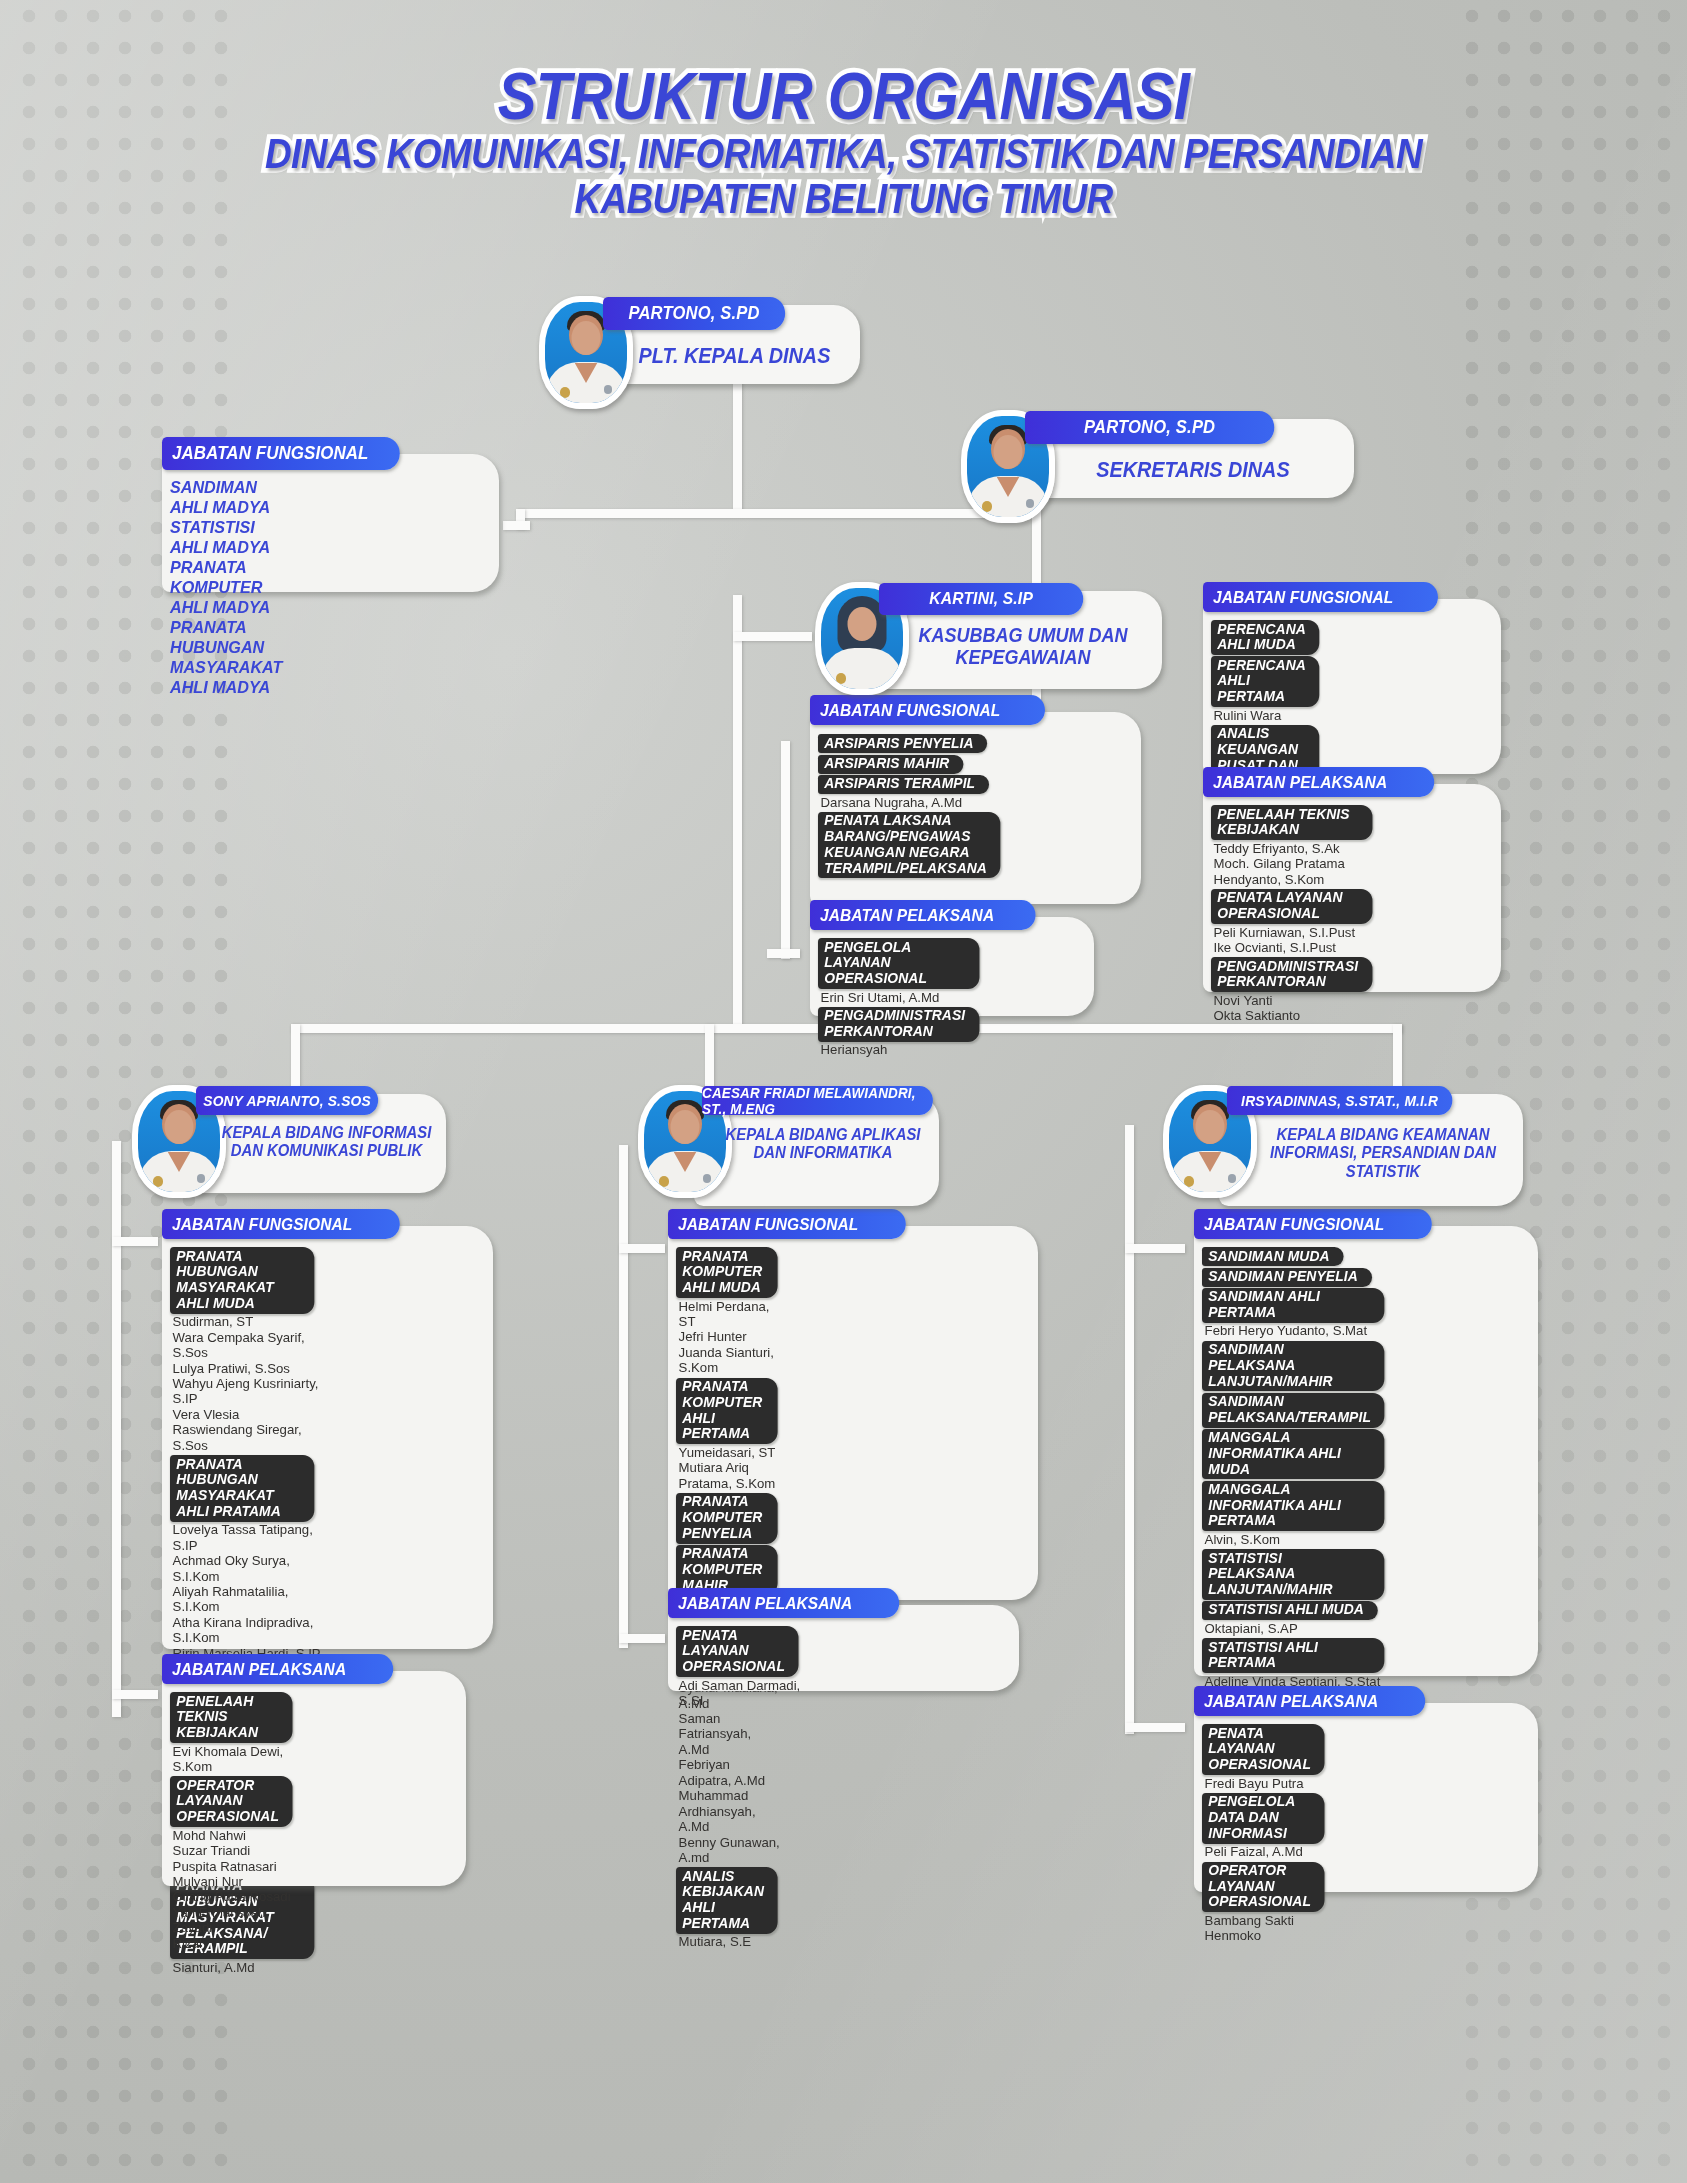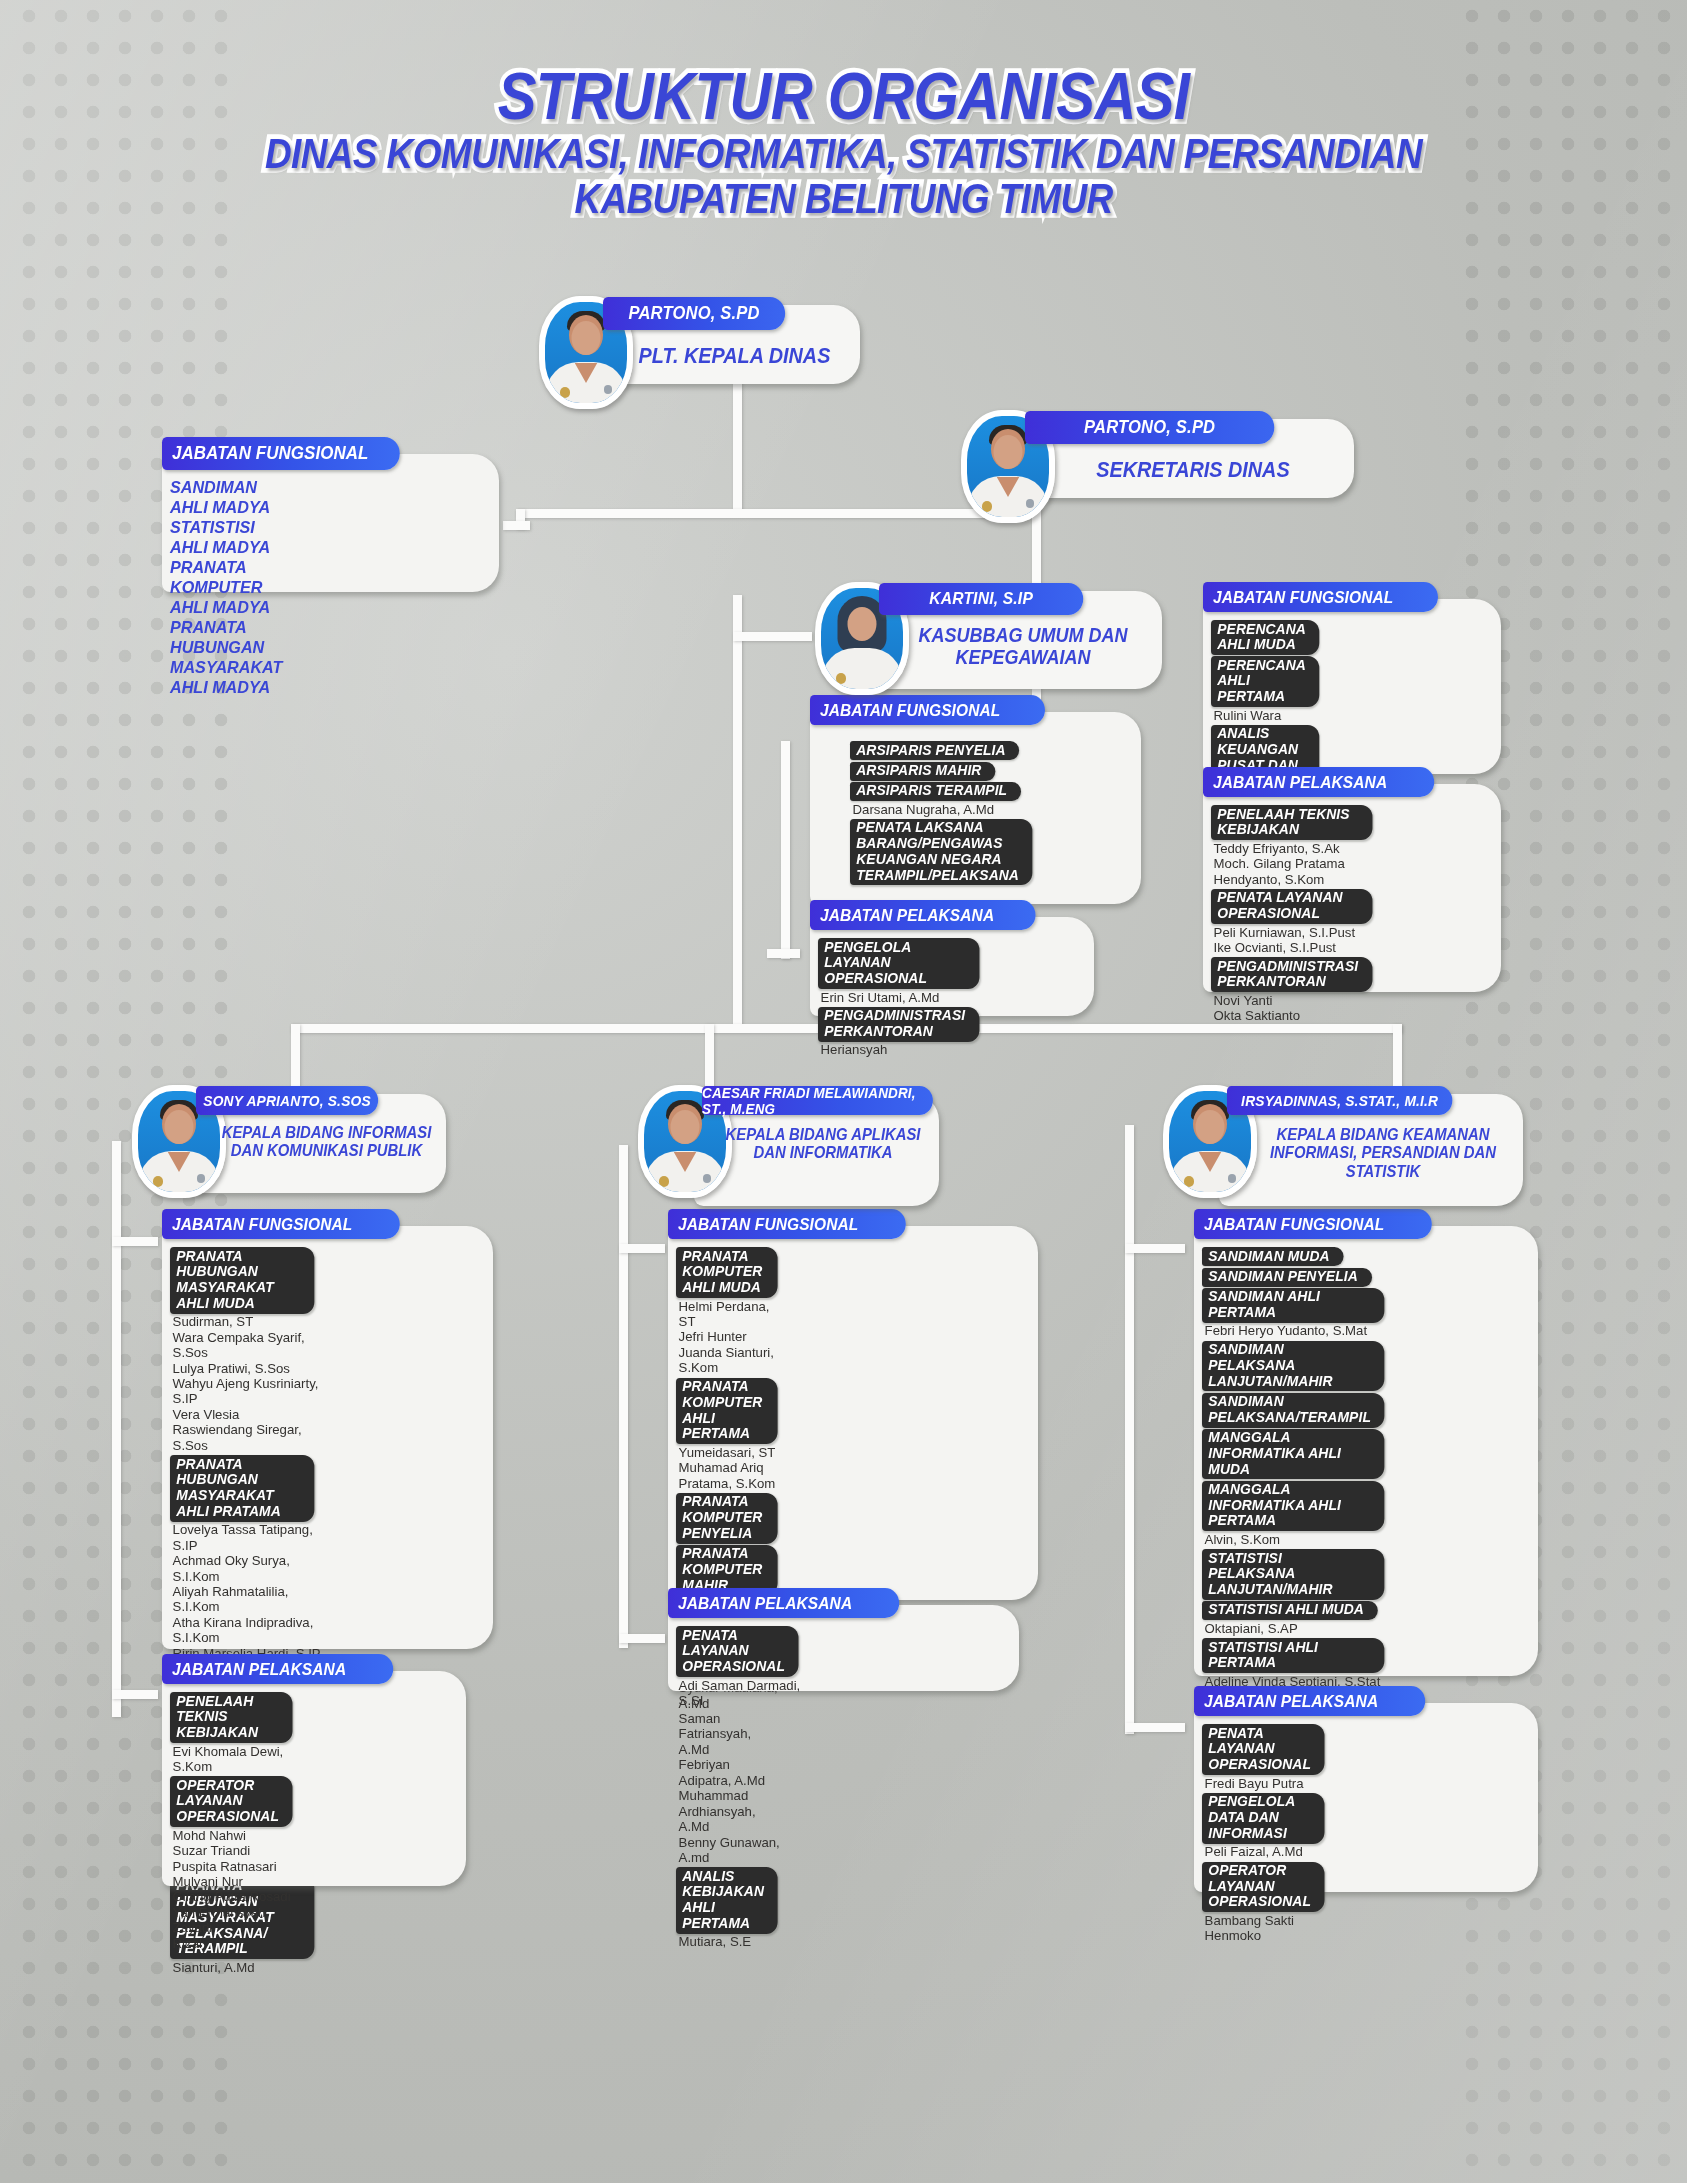--- a/index.html
+++ b/index.html
@@ -258,21 +258,21 @@
   </div>
   <div class="card" style="width:291px;height:98px;"></div>
   <div class="namebar" style="width:222px;height:32px;font-size:17px;">KARTINI, S.IP</div>
   <div class="role" style="left:69px;top:42px;width:278px;font-size:20px;">KASUBBAG UMUM
 DAN KEPEGAWAIAN</div>
 </div>
 
 <div class="panel" style="left:810px;top:695px;">
   <div class="body" style="width:331px;height:192px;"></div>
   <div class="hdr" style="width:222px;height:30px;font-size:16.5px;">JABATAN FUNGSIONAL</div>
-  <div class="content" style="top:45px;margin-left:32px;"><div class="pill" style="font-size: 14.6px;">ARSIPARIS PENYELIA</div><div class="pill" style="font-size: 14.6px;">ARSIPARIS MAHIR</div><div class="pill" style="font-size: 14.6px;">ARSIPARIS TERAMPIL</div><div class="names">Darsana Nugraha, A.Md</div><div class="pill" style="font-size: 14.6px; white-space: pre-line;">PENATA LAKSANA BARANG/PENGAWAS
+  <div class="content" style="top:38px;"><div class="pill" style="font-size: 14.6px;">ARSIPARIS PENYELIA</div><div class="pill" style="font-size: 14.6px;">ARSIPARIS MAHIR</div><div class="pill" style="font-size: 14.6px;">ARSIPARIS TERAMPIL</div><div class="names">Darsana Nugraha, A.Md</div><div class="pill" style="font-size: 14.6px; white-space: pre-line;">PENATA LAKSANA BARANG/PENGAWAS
 KEUANGAN NEGARA TERAMPIL/PELAKSANA</div></div>
 </div>
 
 <div class="panel" style="left:810px;top:900px;">
   <div class="body" style="width:284px;height:99px;"></div>
   <div class="hdr" style="width:212px;height:30px;font-size:16.5px;">JABATAN PELAKSANA</div>
   <div class="content" style="top:37px;"><div class="pill" style="font-size: 14.6px;">PENGELOLA LAYANAN OPERASIONAL</div><div class="names">Erin Sri Utami, A.Md</div><div class="pill" style="font-size: 14.6px;">PENGADMINISTRASI PERKANTORAN</div><div class="names">Heriansyah</div></div>
 </div>
 
 <div class="panel" style="left:1203px;top:582px;">
@@ -370,21 +370,21 @@
 Yan Ermansyah
 Zayadi
 Rizal</div></div>
 </div>
 
 <div class="panel" style="left:668px;top:1209px;">
   <div class="body" style="width:370px;height:374px;"></div>
   <div class="hdr" style="width:225px;height:30px;font-size:16.5px;">JABATAN FUNGSIONAL</div>
   <div class="content" style="top:37px;"><div class="pill" style="font-size: 14.6px;">PRANATA KOMPUTER AHLI MUDA</div><div class="names">Helmi Perdana, ST
 Jefri Hunter Juanda Sianturi, S.Kom</div><div class="pill" style="font-size: 14.6px;">PRANATA KOMPUTER AHLI PERTAMA</div><div class="names">Yumeidasari, ST
-Muhamad Ariq Pratama, S.Kom</div><div class="pill" style="font-size: 14.6px;">PRANATA KOMPUTER PENYELIA</div><div class="pill" style="font-size: 14.6px;">PRANATA KOMPUTER MAHIR</div><div class="names">Pepy Ilhadi Beltra, A.Md</div><div class="pill" style="font-size: 14.6px;">PRANATA KOMPUTER TERAMPIL</div><div class="names">Syukur Maulana, A.Md
+Mutiara Ariq Pratama, S.Kom</div><div class="pill" style="font-size: 14.6px;">PRANATA KOMPUTER PENYELIA</div><div class="pill" style="font-size: 14.6px;">PRANATA KOMPUTER MAHIR</div><div class="names">Pepy Ilhadi Beltra, A.Md</div><div class="pill" style="font-size: 14.6px;">PRANATA KOMPUTER TERAMPIL</div><div class="names">Syukur Maulana, A.Md
 Saman Fatriansyah, A.Md
 Febriyan Adipatra, A.Md
 Muhammad Ardhiansyah, A.Md
 Benny Gunawan, A.md</div><div class="pill" style="font-size: 14.6px;">ANALIS KEBIJAKAN AHLI PERTAMA</div><div class="names">Mutiara, S.E</div></div>
 </div>
 <div class="panel" style="left:668px;top:1588px;">
   <div class="body" style="width:351px;height:86px;"></div>
   <div class="hdr" style="width:218px;height:30px;font-size:16.5px;">JABATAN PELAKSANA</div>
   <div class="content" style="top:37px;"><div class="pill" style="font-size: 14.6px;">PENATA LAYANAN OPERASIONAL</div><div class="names">Adi Saman Darmadi, S.SI</div></div>
 </div>

